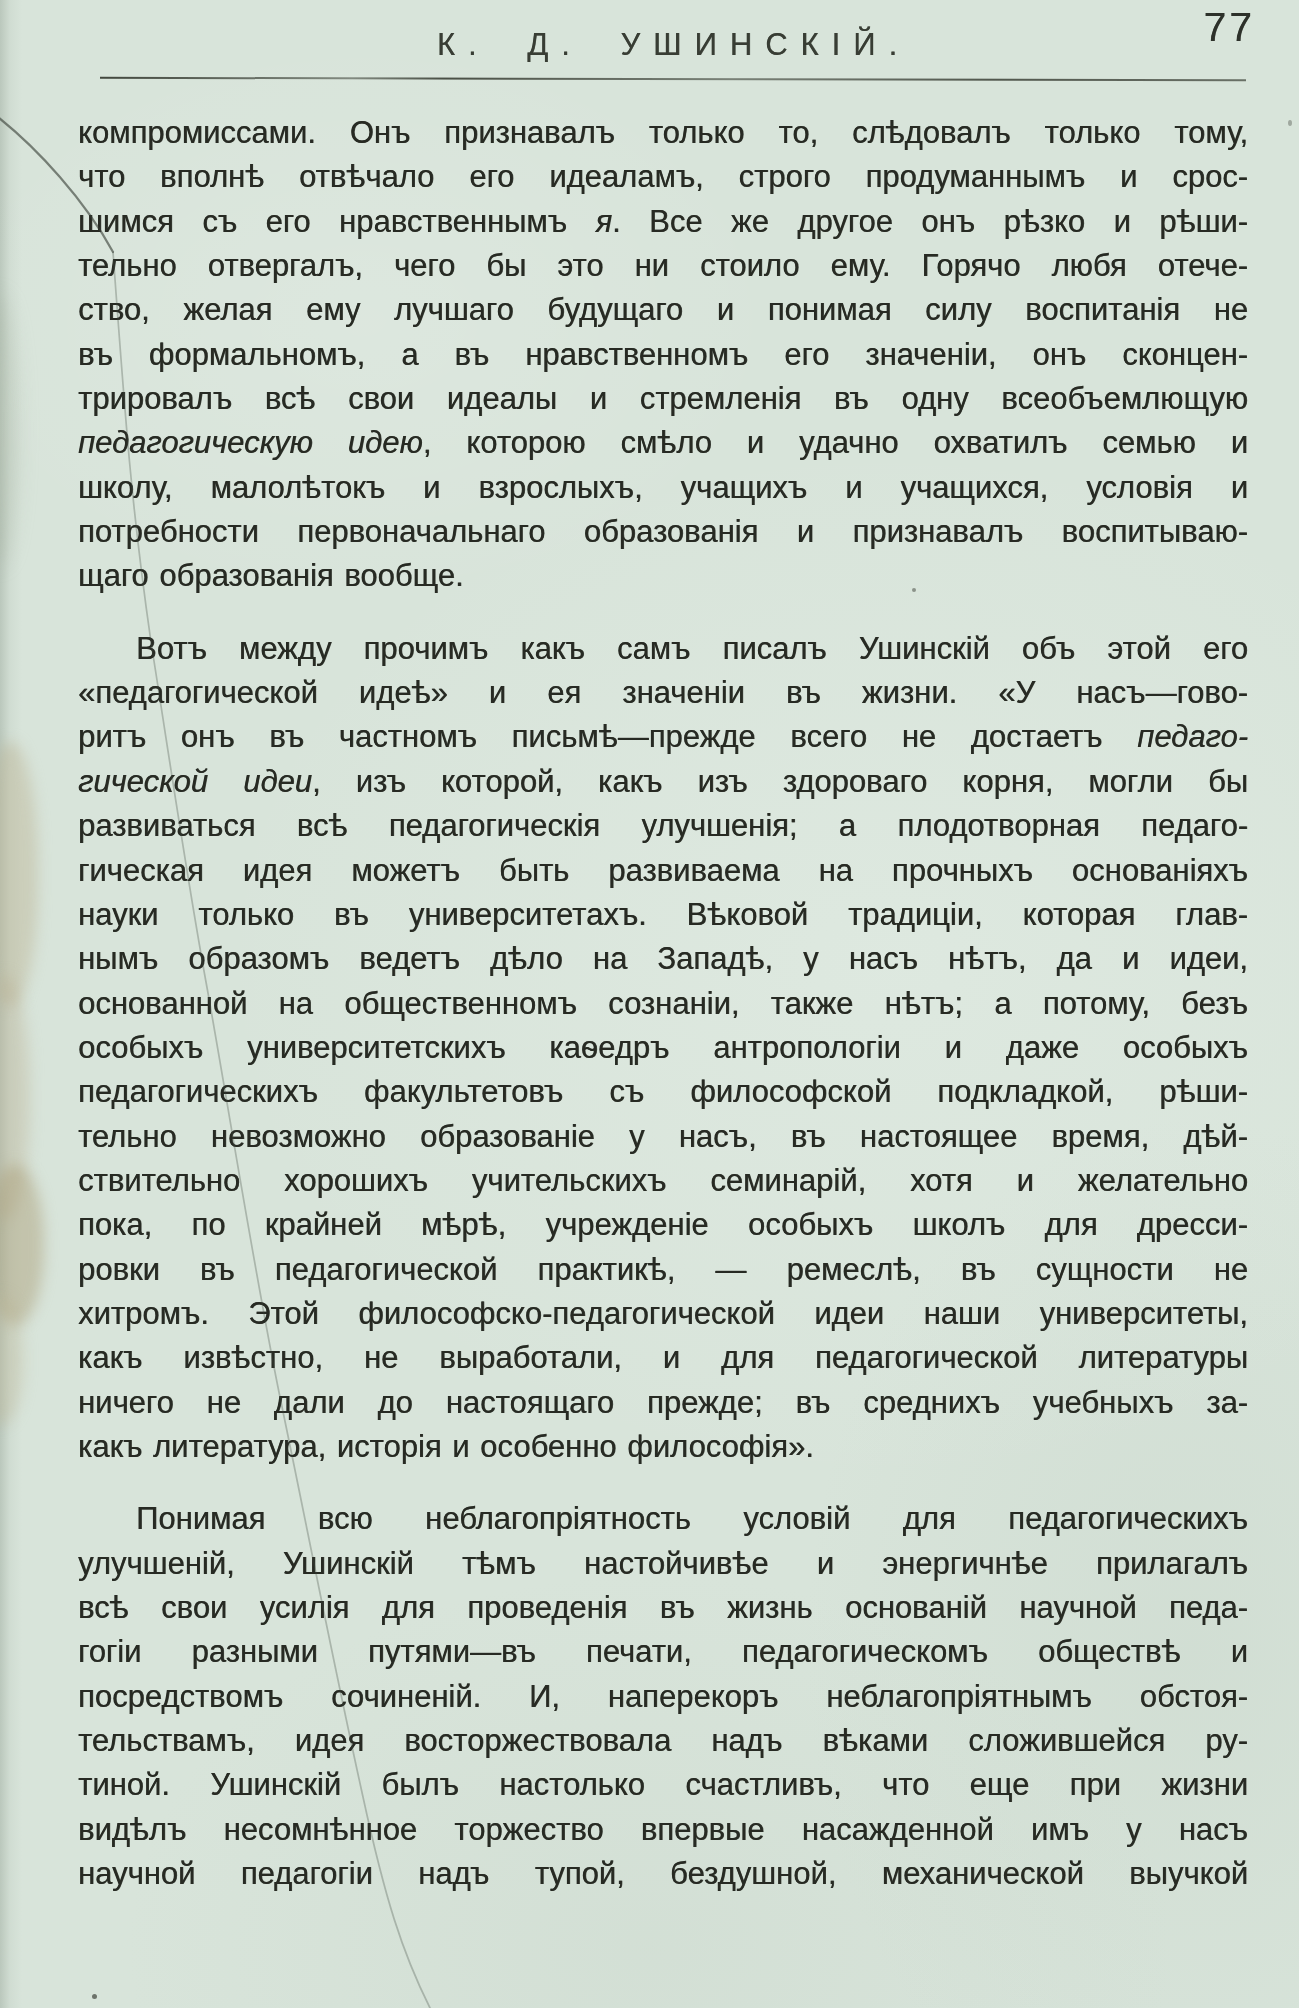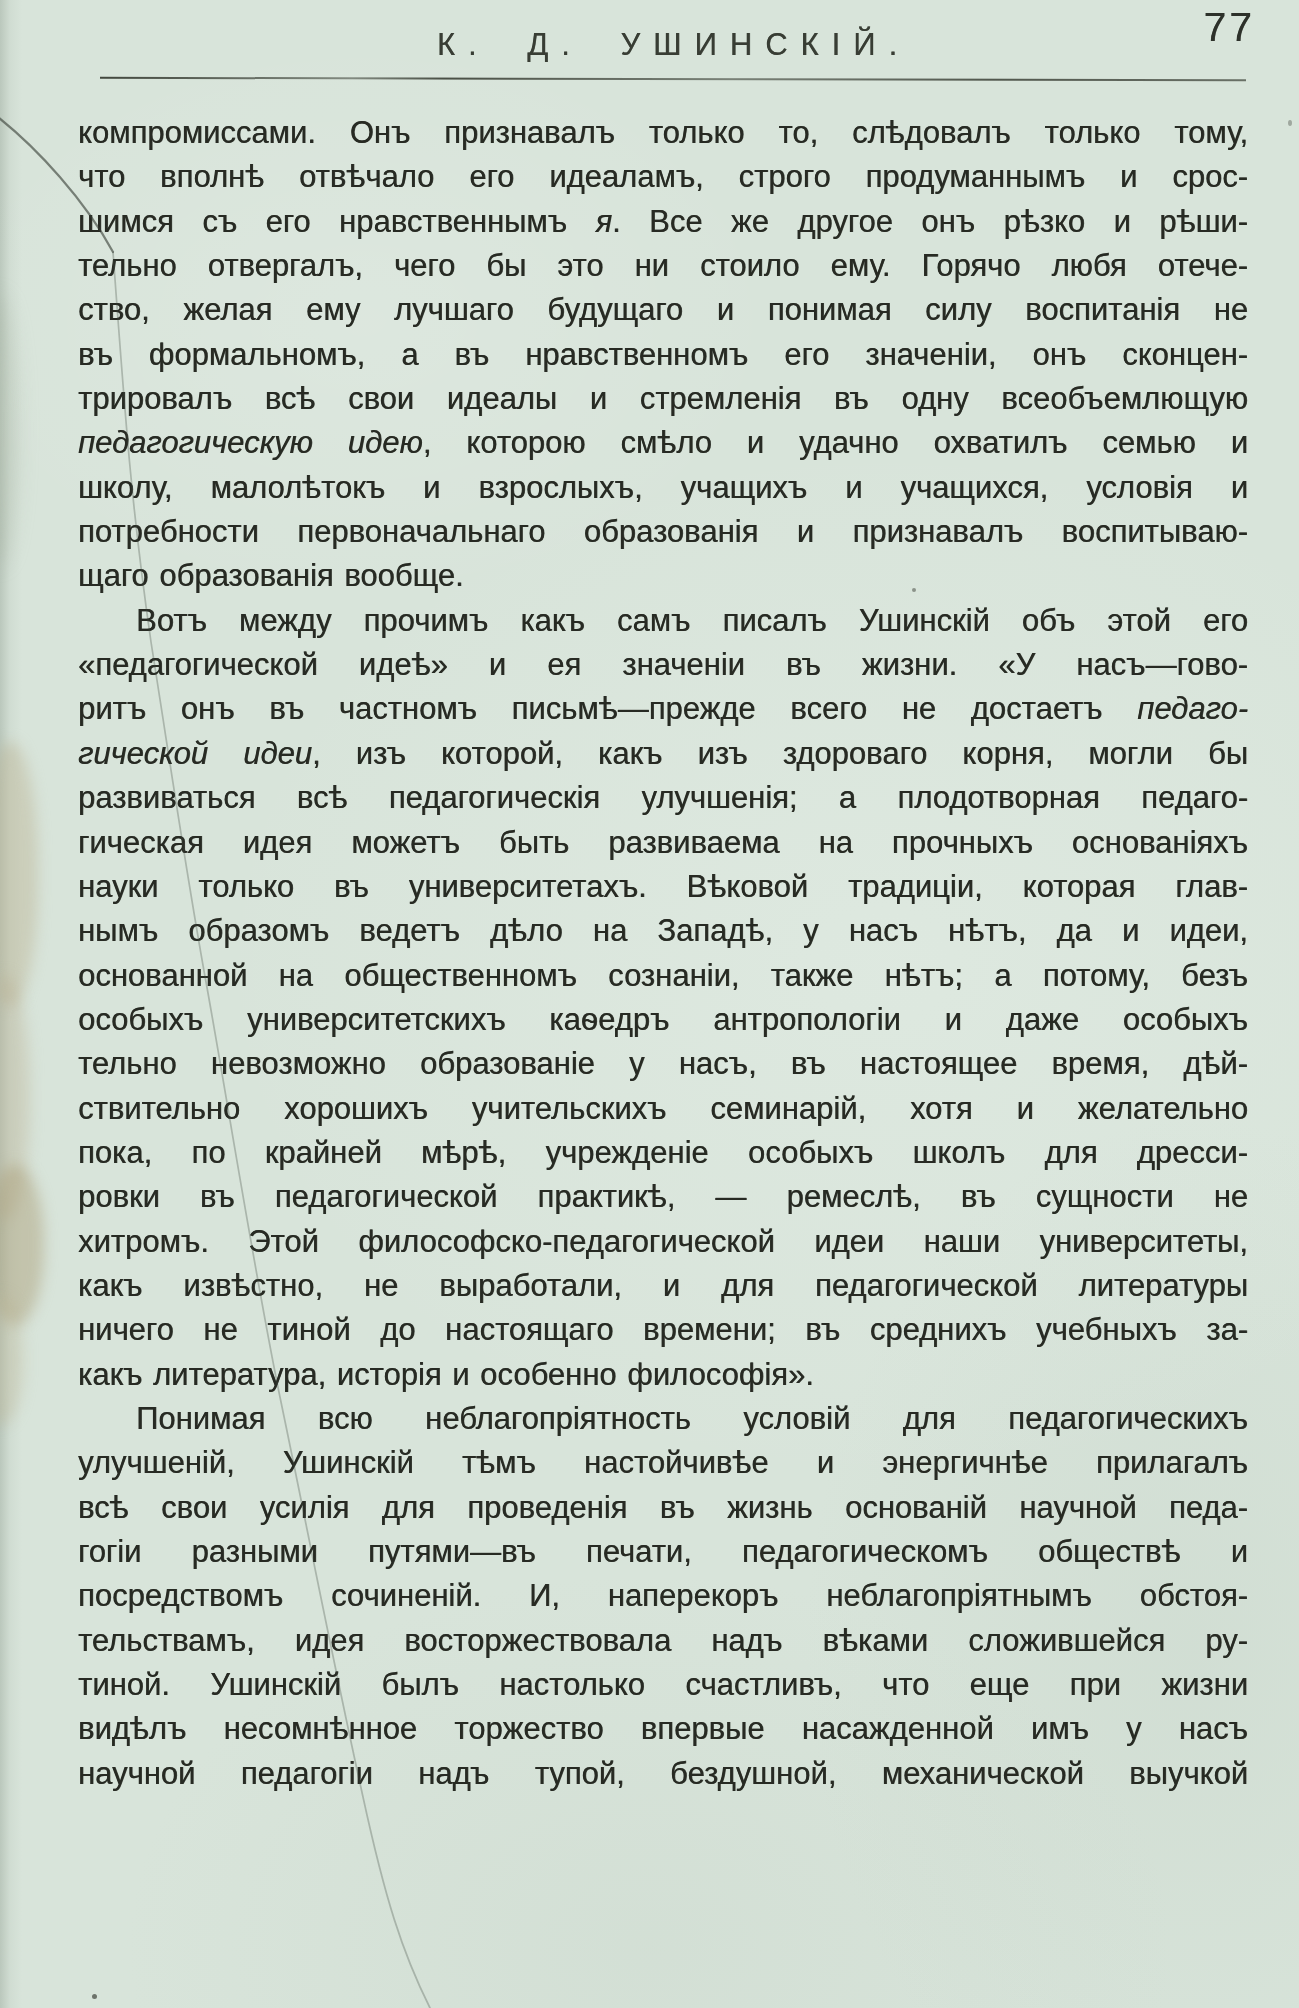--- a/index.html
+++ b/index.html
@@ -65,21 +65,21 @@
     height: 44.35px;
     line-height: 44.35px;
     font-size: 31px;
     text-align: justify;
     text-align-last: justify;
     word-spacing: 2px;
     white-space: normal;
     text-shadow: 0.45px 0 0 rgba(39,42,35,0.8);
   }
   .line.end  { text-align-last: left; }
-  .line.indent { text-indent: 58px; }
+  .line.indent { text-indent: 58px; margin-top: 28px; }
   .it { font-style: italic; }
   
   .artifact { position: absolute; pointer-events: none; }
   .stain {
     border-radius: 48%;
     filter: blur(7px);
   }
   .stain.s1 { left: -18px; top: 742px;  width: 56px; height: 265px; background: rgba(186,176,143,0.42); }
   .stain.s2 { left: -20px; top: 975px;  width: 50px; height: 245px; background: rgba(186,176,143,0.36); }
   .stain.s3 { left: -14px; top: 1165px; width: 58px; height: 160px; background: rgba(171,157,117,0.46); }
@@ -118,27 +118,28 @@
         <div class="line indent"><span>Вотъ между прочимъ какъ самъ писалъ Ушинскій объ этой его</span></div>
         <div class="line"><span>«педагогической идеѣ» и ея значеніи въ жизни. «У насъ—гово-</span></div>
         <div class="line"><span>ритъ онъ въ частномъ письмѣ—прежде всего не достаетъ </span><span class="it">педаго-</span></div>
         <div class="line"><span class="it">гической идеи</span><span>, изъ которой, какъ изъ здороваго корня, могли бы</span></div>
         <div class="line"><span>развиваться всѣ педагогическія улучшенія; а плодотворная педаго-</span></div>
         <div class="line"><span>гическая идея можетъ быть развиваема на прочныхъ основаніяхъ</span></div>
         <div class="line"><span>науки только въ университетахъ. Вѣковой традиціи, которая глав-</span></div>
         <div class="line"><span>нымъ образомъ ведетъ дѣло на Западѣ, у насъ нѣтъ, да и идеи,</span></div>
         <div class="line"><span>основанной на общественномъ сознаніи, также нѣтъ; а потому, безъ</span></div>
         <div class="line"><span>особыхъ университетскихъ каѳедръ антропологіи и даже особыхъ</span></div>
+        <div class="line"><span>педагогическихъ факультетовъ съ философской подкладкой, рѣши-</span></div>
         <div class="line"><span>тельно невозможно образованіе у насъ, въ настоящее время, дѣй-</span></div>
         <div class="line"><span>ствительно хорошихъ учительскихъ семинарій, хотя и желательно</span></div>
         <div class="line"><span>пока, по крайней мѣрѣ, учрежденіе особыхъ школъ для дресси-</span></div>
         <div class="line"><span>ровки въ педагогической практикѣ, — ремеслѣ, въ сущности не</span></div>
         <div class="line"><span>хитромъ. Этой философско-педагогической идеи наши университеты,</span></div>
         <div class="line"><span>какъ извѣстно, не выработали, и для педагогической литературы</span></div>
-        <div class="line"><span>ничего не тиной до настоящаго времени; въ среднихъ учебныхъ за-</span></div>
+        <div class="line"><span>ничего не дали до настоящаго прежде; въ среднихъ учебныхъ за-</span></div>
         <div class="line end"><span>какъ литература, исторія и особенно философія».</span></div>
       </div>
       <div class="para">
         <div class="line indent"><span>Понимая всю неблагопріятность условій для педагогическихъ</span></div>
         <div class="line"><span>улучшеній, Ушинскій тѣмъ настойчивѣе и энергичнѣе прилагалъ</span></div>
         <div class="line"><span>всѣ свои усилія для проведенія въ жизнь основаній научной педа-</span></div>
         <div class="line"><span>гогіи разными путями—въ печати, педагогическомъ обществѣ и</span></div>
         <div class="line"><span>посредствомъ сочиненій. И, наперекоръ неблагопріятнымъ обстоя-</span></div>
         <div class="line"><span>тельствамъ, идея восторжествовала надъ вѣками сложившейся ру-</span></div>
         <div class="line"><span>тиной. Ушинскій былъ настолько счастливъ, что еще при жизни</span></div>

